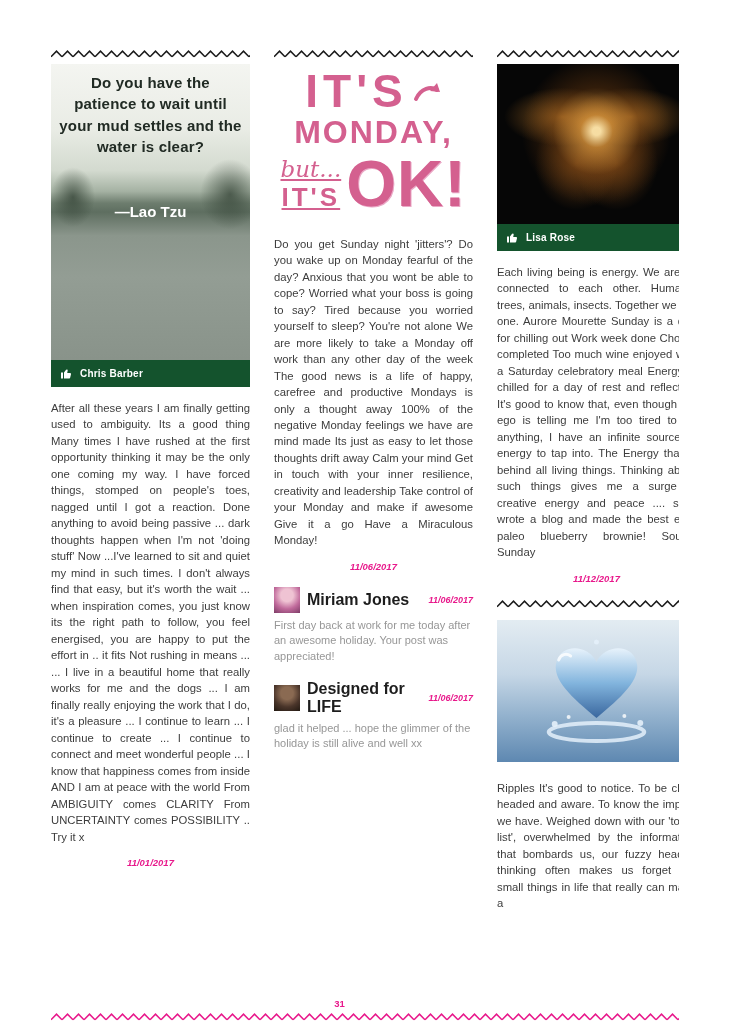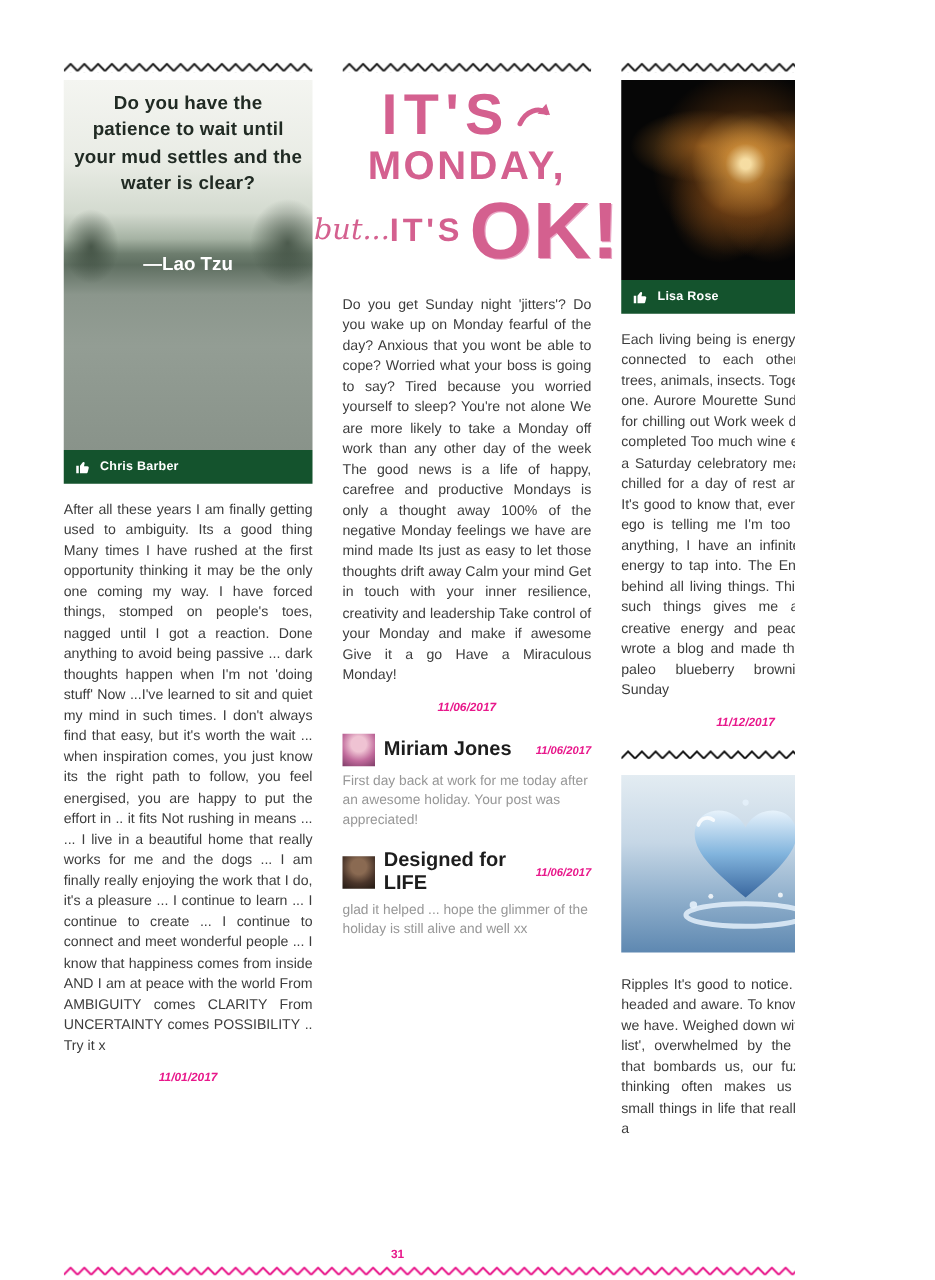--- a/index.html
+++ b/index.html
@@ -1,18 +1,19 @@
 <!DOCTYPE html>
 <html><head>
 <meta charset="utf-8">
 <style>
   html,body{margin:0;padding:0;background:#ffffff;}
   .sheet{
     width:636px;height:1024px;position:relative;overflow:hidden;background:#fff;
     font-family:"Liberation Sans","DejaVu Sans",sans-serif;
+    padding-left:43px;
   }
   .columns{position:absolute;left:51px;top:50px;width:646px;display:flex;gap:24px;}
   .col{width:199px;min-width:0;display:flex;flex-direction:column;}
 
   
   .zz{display:block;width:100%;height:8px;}
   .col-zz{margin-bottom:6px;}
   .divider-zz{margin:16px 0 12px;}
   .footer-zz{position:absolute;bottom:3px;left:51px;width:646px;}
 
@@ -40,21 +41,21 @@
 
   
   .body-text{font-size:11.3px;line-height:1.46;text-align:justify;color:#3c3c3c;margin:13px 0 0;}
   .post-date{color:#e8188b;font-size:9.5px;font-weight:bold;font-style:italic;text-align:center;margin-top:12px;}
 
   
   .monday-art{text-align:center;color:#d4608f;padding:4px 0 14px;}
   .m-l1{font-size:46px;font-weight:800;letter-spacing:5px;line-height:1;display:flex;align-items:flex-start;justify-content:center;gap:4px;}
   .m-l2{font-size:32px;font-weight:800;letter-spacing:2px;line-height:1.15;}
   .m-l3{display:flex;justify-content:center;align-items:center;gap:5px;margin-top:4px;}
-  .m-stack{display:flex;align-items:center;}
+  .m-stack{display:flex;flex-direction:column;align-items:center;text-decoration:underline;}
   .m-but{font-family:"DejaVu Serif",serif;font-style:italic;font-size:23px;line-height:1.1;}
   .m-its2{font-weight:800;font-size:26px;letter-spacing:3px;line-height:1.1;}
   .m-ok{font-weight:800;font-size:64px;line-height:.92;letter-spacing:1px;text-shadow:1px 1px 0 #eaa9c6;}
 
   
   .fractal-image{
     height:160px;
     background:
       radial-gradient(circle at 50% 42%, rgba(255,230,170,.95) 0 3%, rgba(255,175,70,.6) 12%, rgba(150,80,20,.3) 32%, transparent 55%),
       radial-gradient(ellipse 42% 26% at 33% 33%, rgba(235,150,50,.55), transparent 70%),

